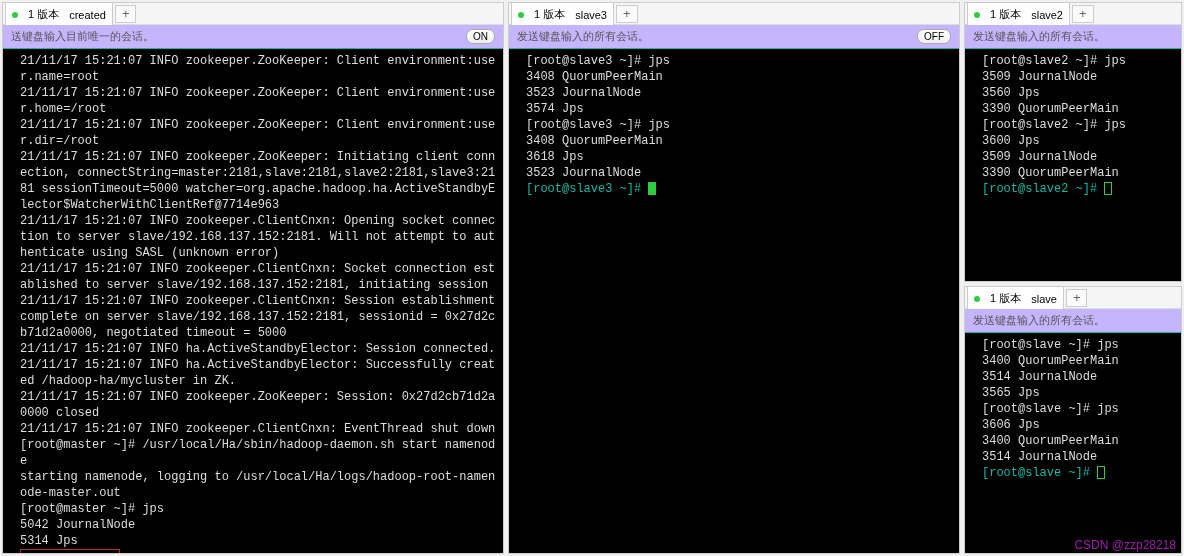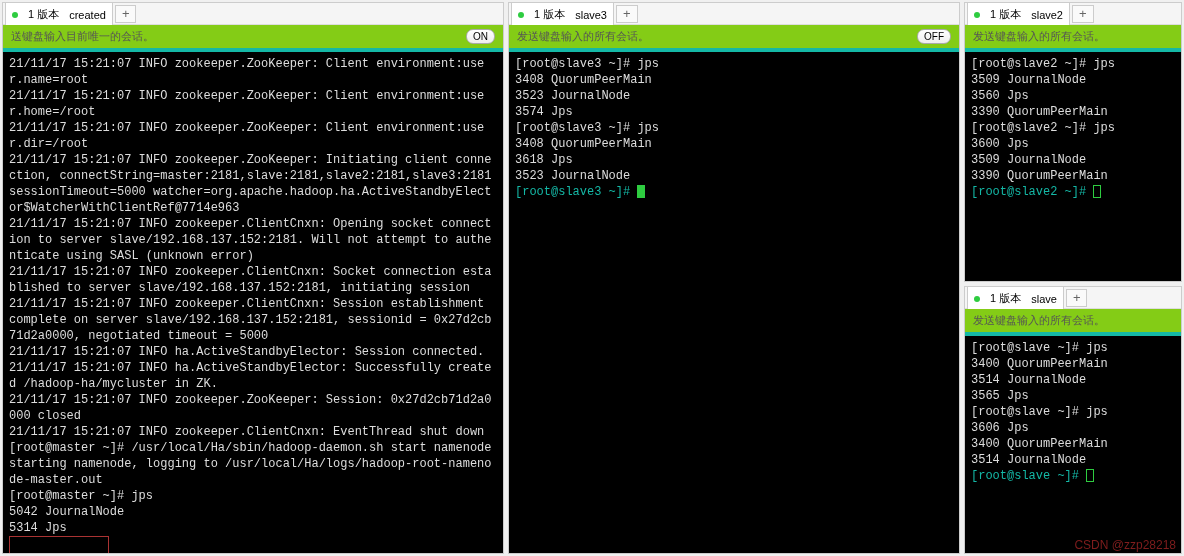--- a/index.html
+++ b/index.html
@@ -63,22 +63,22 @@
       border: 1px solid #ccc;
       background: #fafafa;
       height: 18px;
       line-height: 12px;
     }
 
     .infobar {
       display: flex;
       align-items: center;
       justify-content: space-between;
-      background: #84cc16;
-      border-bottom: 4px solid #14b8a6;
+      background: #c4b5fd;
+      border-bottom: 1px solid #14b8a6;
       padding: 4px 8px;
       font-size: 11px;
       color: #555;
     }
     .infobar button {
       font-size: 10px;
       padding: 1px 6px;
       border: 1px solid #aaa;
       background: linear-gradient(#fff,#eee);
       cursor: pointer;
@@ -90,21 +90,21 @@
       background: #000;
       color: #ddd;
       font-family: Consolas, "Courier New", monospace;
       font-size: 12px;
       line-height: 16px;
       padding: 4px 6px;
       overflow: hidden;
       white-space: pre-wrap;
       word-break: break-all;
     }
-    .terminal .line { display: block; }
+    .terminal .line { display: block; margin-left: 11px; }
     .terminal .prompt { color: #14b8a6; }
     .terminal .highlight-box {
       border: 1px solid #a33;
       display: inline-block;
       padding: 16px 2px;
     }
     .cursor-green {
       display: inline-block;
       width: 8px; height: 13px;
       background: #2ecc40;
@@ -114,21 +114,21 @@
       display: inline-block;
       width: 8px; height: 13px;
       border: 1px solid #2ecc40;
       vertical-align: middle;
     }
 
     .watermark {
       position: fixed;
       bottom: 4px;
       right: 8px;
-      color: #7f1d1d;
+      color: #a21caf;
       font-size: 12px;
       font-family: sans-serif;
       pointer-events: none;
     }
   </style>
 </head>
 <body>
 
 <div class="pane pane-master">
   <div class="tabbar">

